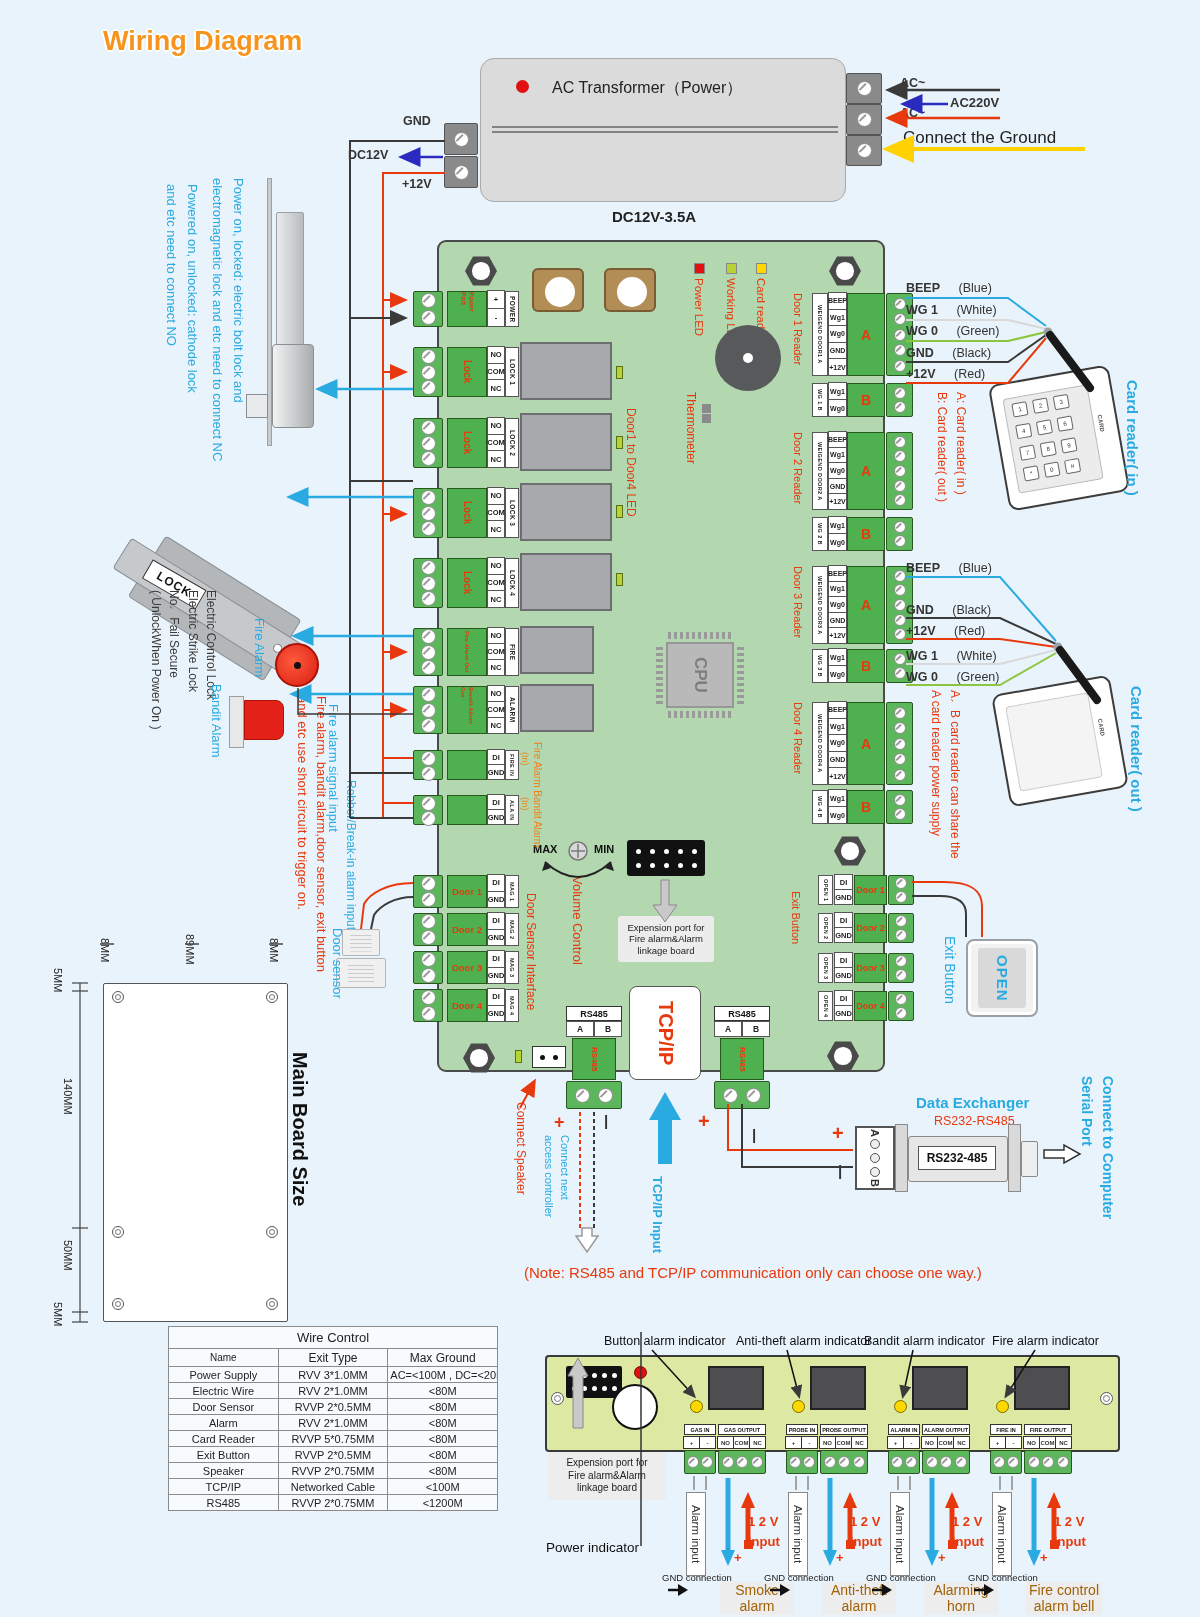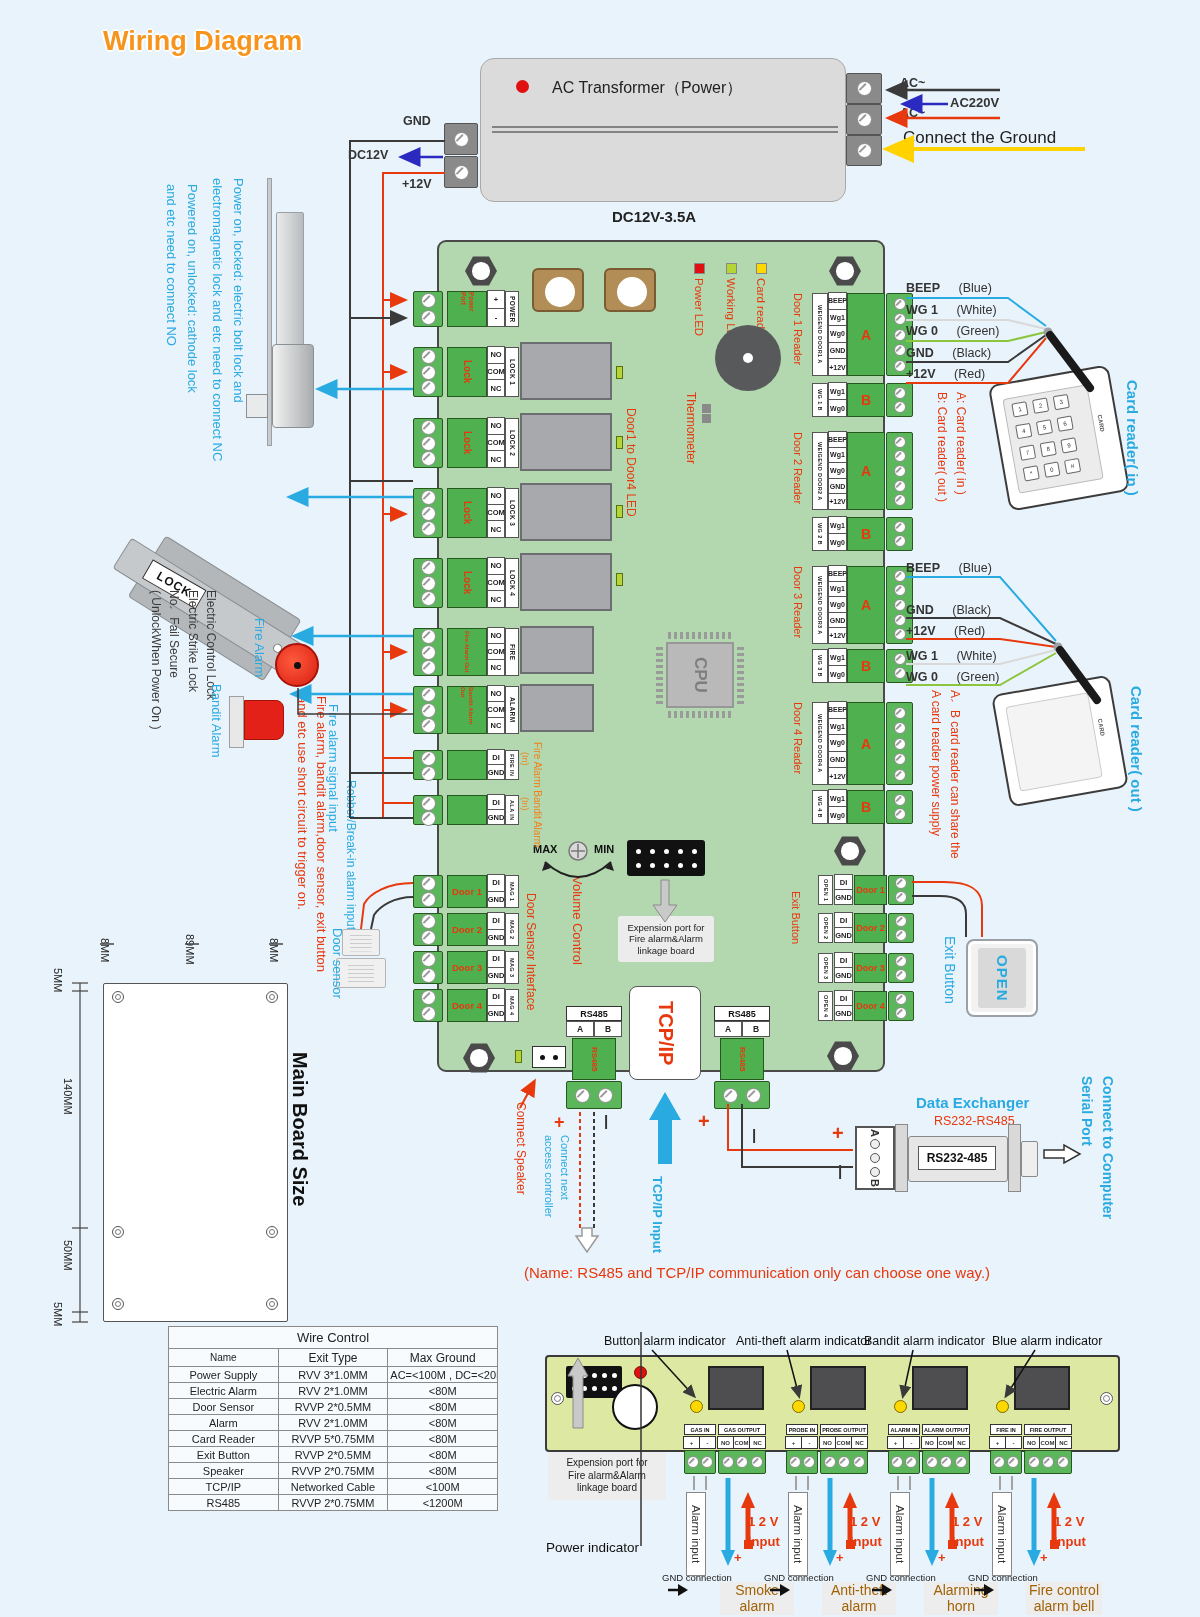--- a/index.html
+++ b/index.html
@@ -618,21 +618,21 @@
       <span style="display:block">Connect next</span>
       <span style="display:block">access controller</span>
     </div>
 <div class="A vt blue b" style="left:650px;top:1176px;font-size:13px">TCP/IP Input</div>
 <div class="A red b" style="left:554px;top:1112px;font-size:18px">+</div>
 <div class="A b" style="left:604px;top:1112px;font-size:15px">|</div>
 <div class="A red b" style="left:698px;top:1110px;font-size:20px">+</div>
 <div class="A b" style="left:752px;top:1126px;font-size:15px">|</div>
 <div class="A red b" style="left:832px;top:1122px;font-size:20px">+</div>
 <div class="A b" style="left:838px;top:1162px;font-size:15px">|</div>
-<div class="A red" style="left:524px;top:1264px;font-size:15px">(Name: RS485 and TCP/IP communication only can choose one way.)</div>
+<div class="A red" style="left:524px;top:1264px;font-size:15px">(Note: RS485 and TCP/IP communication only can choose one way.)</div>
 
 <div class="A vt blue" style="left:206px;top:178px;font-size:13px;line-height:1.6">
       <span style="display:block">Power on, locked: electric bolt lock and</span>
       <span style="display:block">electromagnetic lock and etc need to connect NC</span>
     </div>
 <div class="A vt blue" style="left:160px;top:184px;font-size:13px;line-height:1.6">
       <span style="display:block">Powered on, unlocked: cathode lock</span>
       <span style="display:block">and etc need to connect NO</span>
     </div>
 <div class="A" style="left:267px;top:178px;width:5px;height:268px;background:#c9ccce;border:1px solid #9aa0a6"></div>
@@ -693,21 +693,21 @@
           <td style="width:88px;font-size:10px">Name</td>
           <td style="width:112px;font-size:12px">Exit Type</td>
           <td style="font-size:12px">Max Ground</td>
         </tr>
 <tr>
           <td>Power Supply</td>
           <td>RVV 3*1.0MM</td>
           <td>AC=&lt;100M , DC=&lt;20M</td>
         </tr>
 <tr>
-          <td>Electric Alarm</td>
+          <td>Electric Wire</td>
           <td>RVV 2*1.0MM</td>
           <td>&lt;80M</td>
         </tr>
 <tr>
           <td>Door Sensor</td>
           <td>RVVP 2*0.5MM</td>
           <td>&lt;80M</td>
         </tr>
 <tr>
           <td>Alarm</td>
@@ -755,21 +755,21 @@
       <i class="dt"></i>
       <i class="dt"></i>
       <i class="dt"></i>
       <i class="dt"></i>
     </div>
 <div class="A" style="left:634px;top:1366px;width:13px;height:13px;background:#e01010;border:1.5px solid #7d0b0b;border-radius:50%"></div>
 <div class="A" style="left:612px;top:1384px;width:46px;height:46px;background:#fff;border:2.5px solid #111;border-radius:50%"></div>
 <div class="A" style="left:604px;top:1334px;font-size:12.5px;color:#111">Button alarm indicator</div>
 <div class="A" style="left:736px;top:1334px;font-size:12.5px;color:#111">Anti-theft alarm indicator</div>
 <div class="A" style="left:864px;top:1334px;font-size:12.5px;color:#111">Bandit alarm indicator</div>
-<div class="A" style="left:992px;top:1334px;font-size:12.5px;color:#111">Blue alarm indicator</div>
+<div class="A" style="left:992px;top:1334px;font-size:12.5px;color:#111">Fire alarm indicator</div>
 
 <i class="A" style="left:690px;top:1400px;width:13px;height:13px;background:#ffd800;border:1.5px solid #7a6a00;border-radius:50%"></i>
 <div class="A" style="left:708px;top:1366px;width:56px;height:44px;background:#4e4e50;border:2px solid #222"></div>
 <div class="A lb" style="left:684px;top:1424px;width:32px;height:11px">GAS IN</div>
 <div class="A lb" style="left:718px;top:1424px;width:48px;height:11px">GAS OUTPUT</div>
 <div class="A" style="left:684px;top:1436px;width:32px;height:13px;display:flex">
       <span class="pn2">+</span>
       <span class="pn2">-</span>
     </div>
 <div class="A" style="left:718px;top:1436px;width:48px;height:13px;display:flex">

